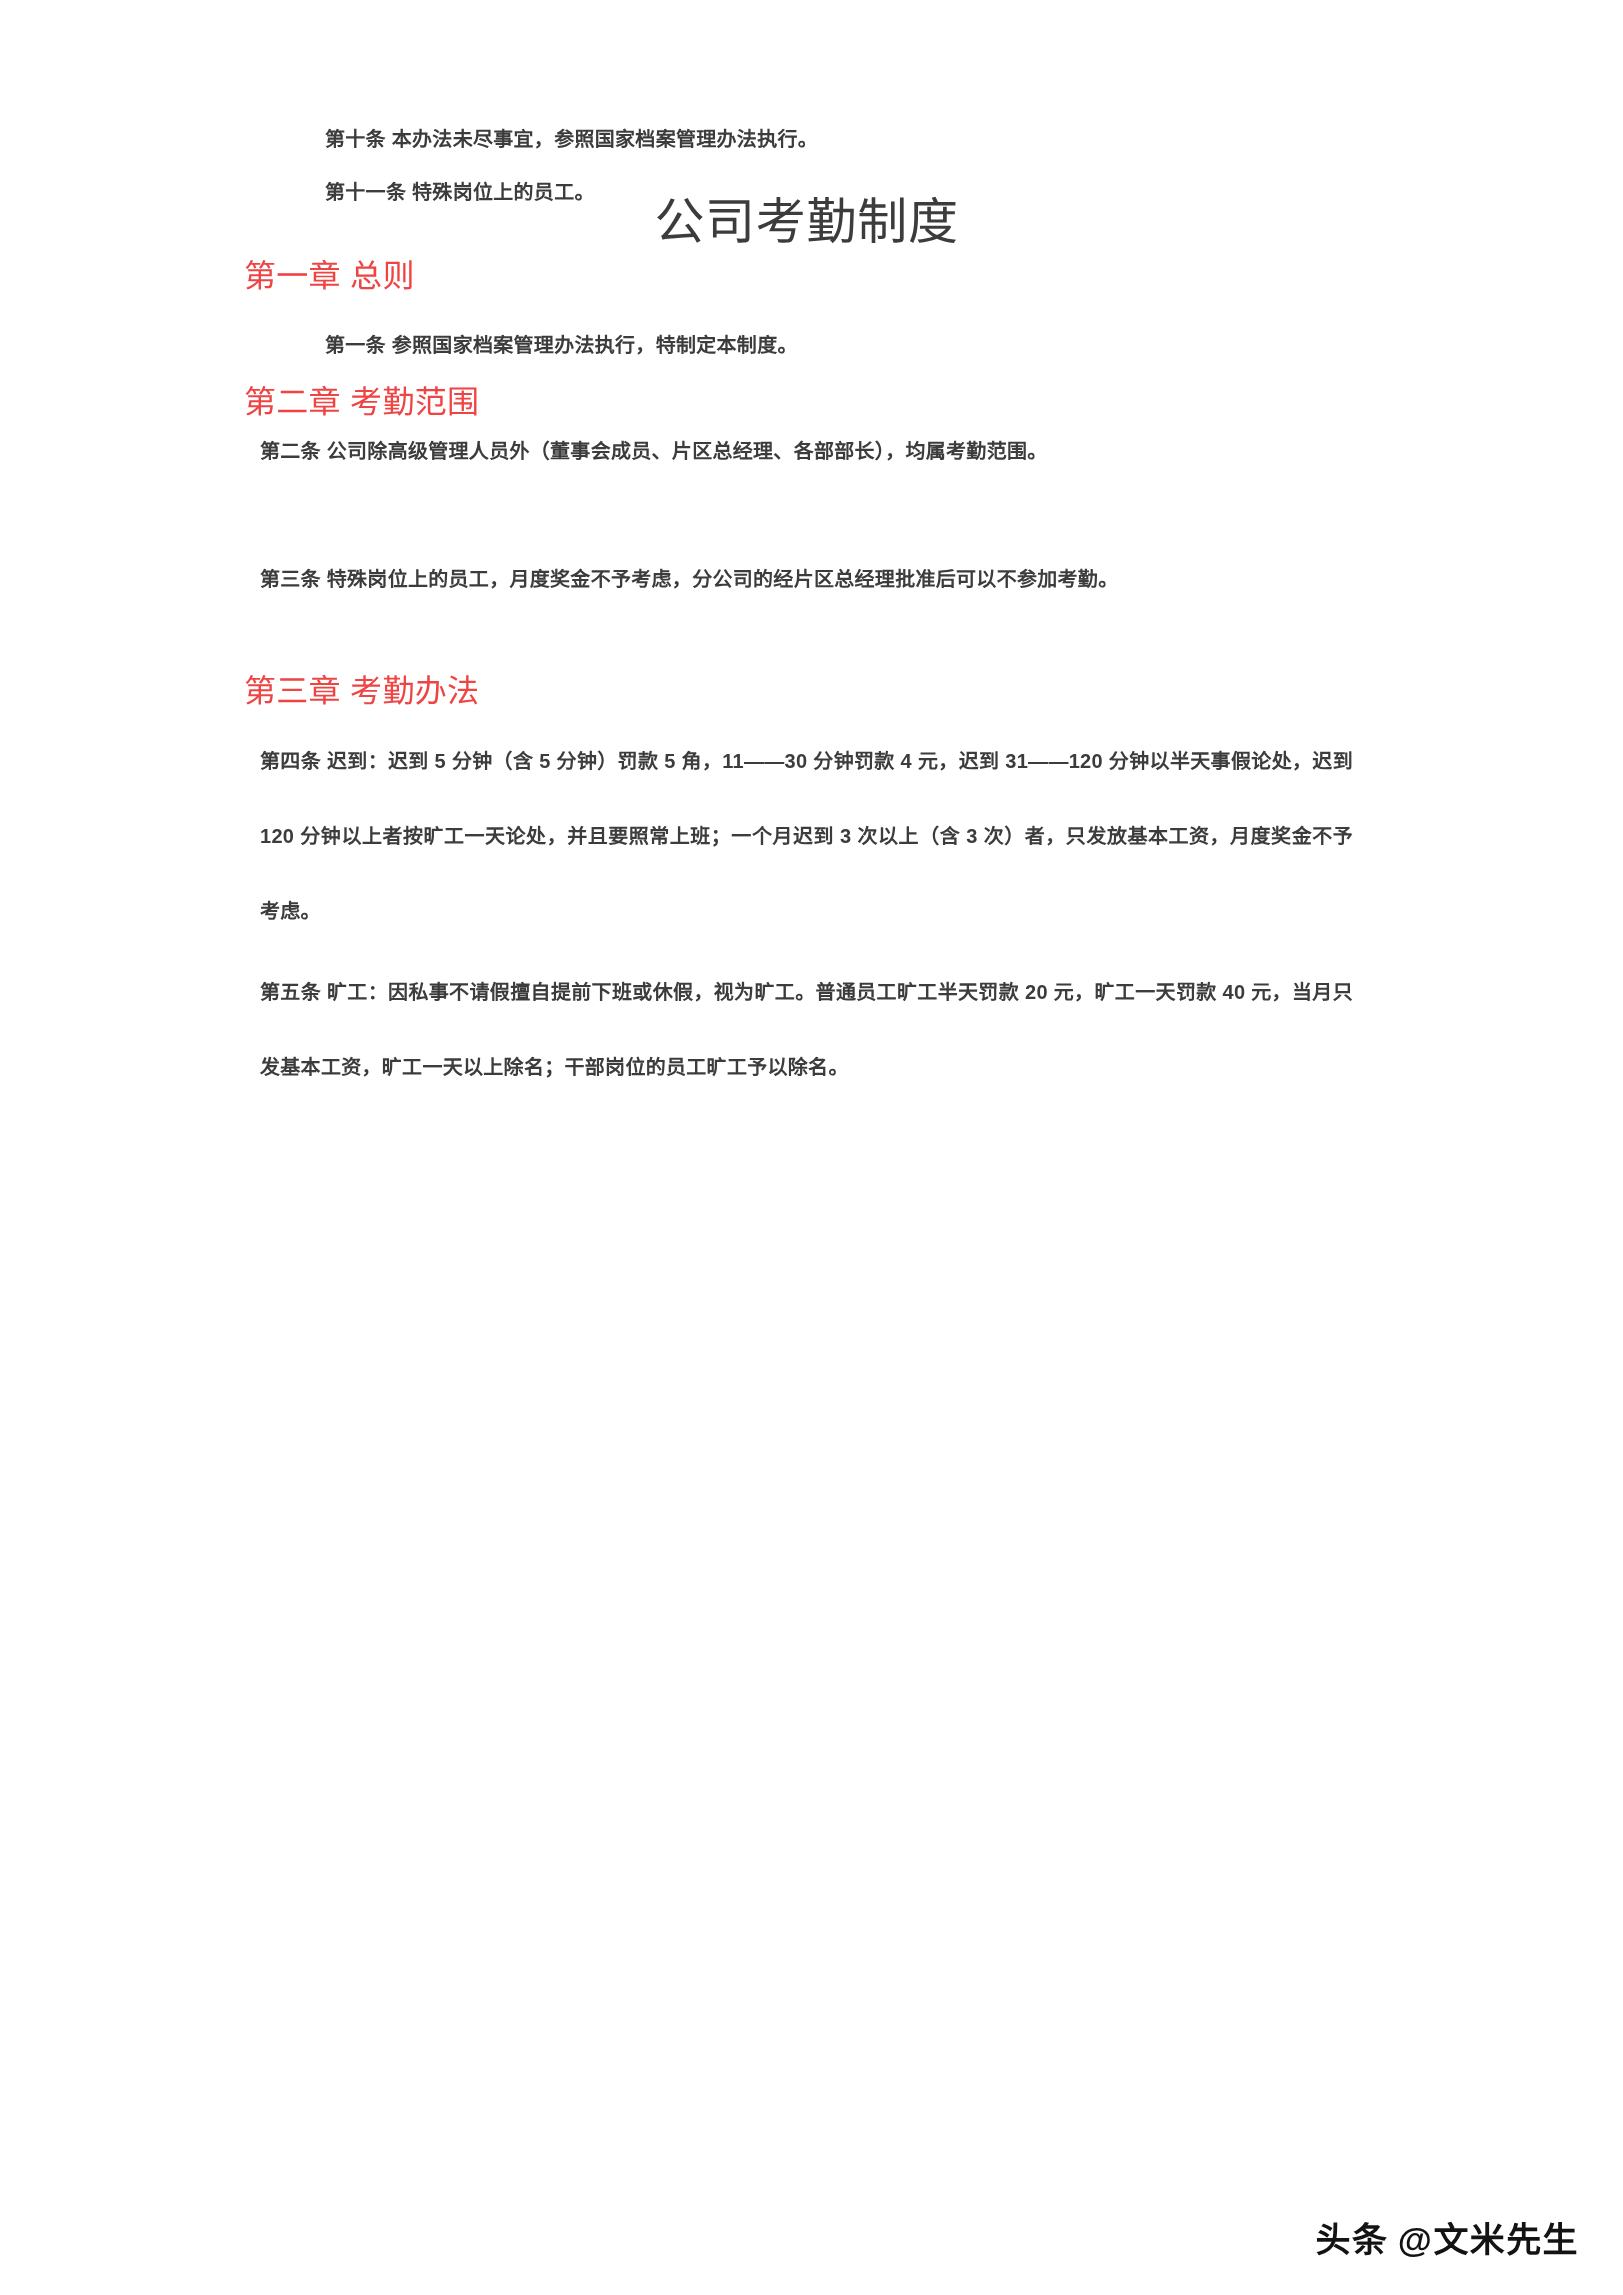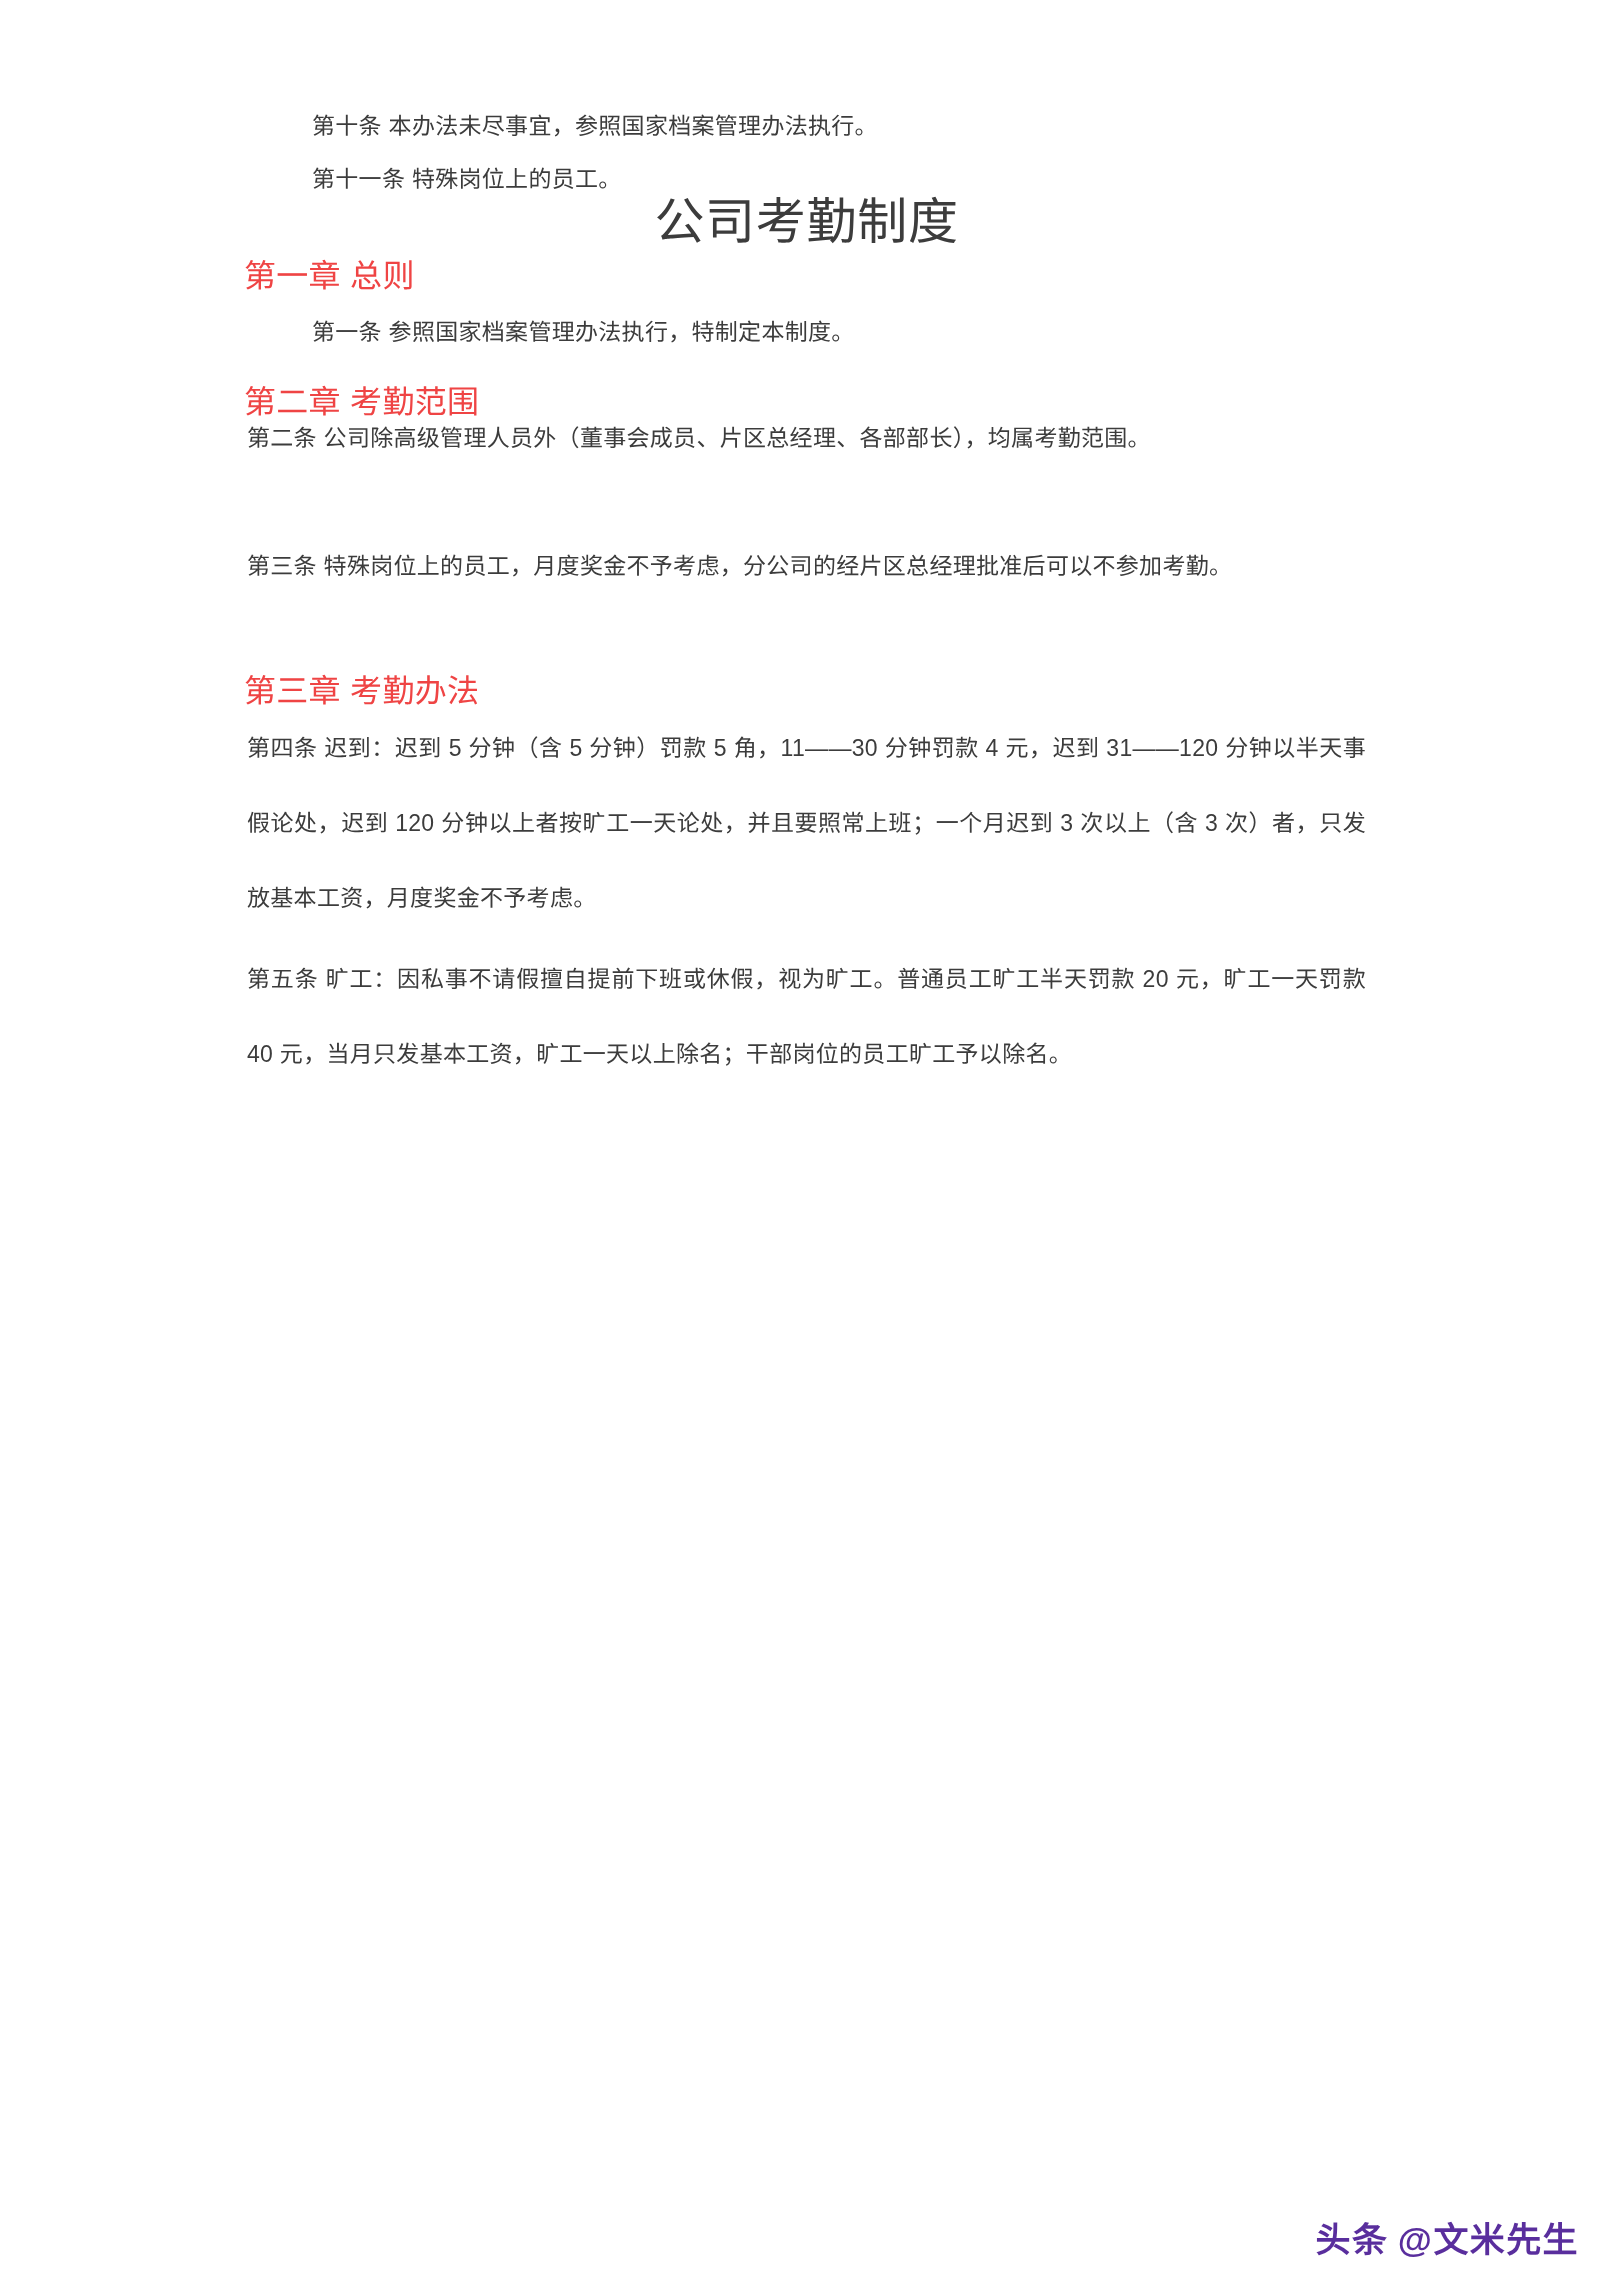--- a/index.html
+++ b/index.html
@@ -26,28 +26,29 @@
 
   .content {
     position: absolute;
     left: 244px;
     top: 0;
     width: 1125px;
   }
 
   
   .para {
-    font-size: 23px;
+    font-size: 20px;
     line-height: 75px;
     letter-spacing: 0.3px;
     text-align: justify;
     text-justify: inter-ideograph;
-    margin: 3px;
+    margin: 16px;
     color: #3c3c3c;
     white-space: normal;
+    font-weight: bold;
   }
 
   .para.indent {
     text-indent: 65px;
   }
 
   .heading-chapter {
     font-size: 32px;
     line-height: 75px;
     letter-spacing: 0.3px;
@@ -81,21 +82,21 @@
   #blk-c3    { top: 654px; }
   #blk-a4    { top: 708px; }
   #blk-a5    { top: 939px; }
 
   .watermark {
     position: absolute;
     right: 44px;
     bottom: 33px;
     font-size: 35px;
     letter-spacing: 1.4px;
-    color: #4c1d95;
+    color: #000000;
     font-weight: bold;
     white-space: nowrap;
     opacity: 0.92;
     text-shadow: 0.7px 0.7px 0 rgba(255,255,255,0.85);
   }
   .watermark .wm-brand { margin-right: 9.5px; }
 </style>
 </head>
 <body>
 

